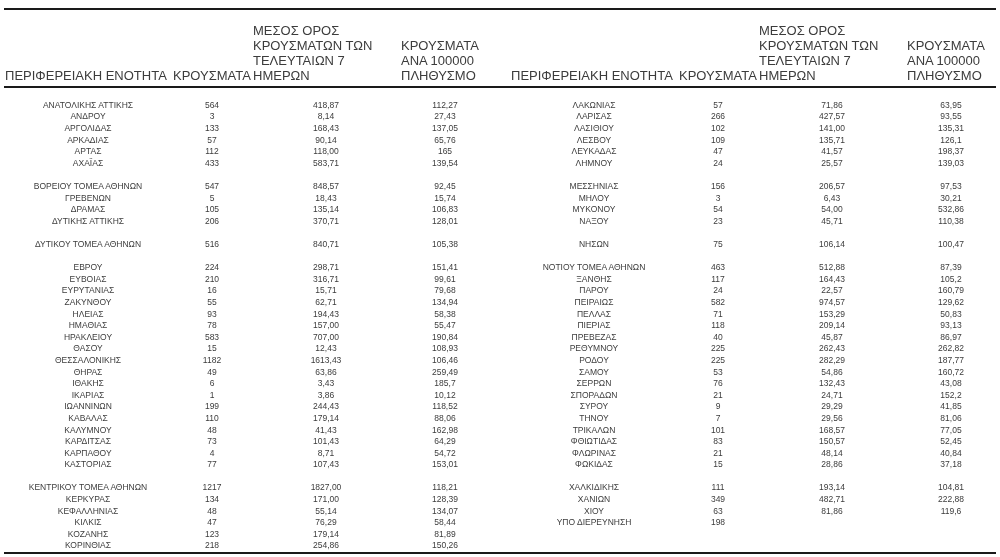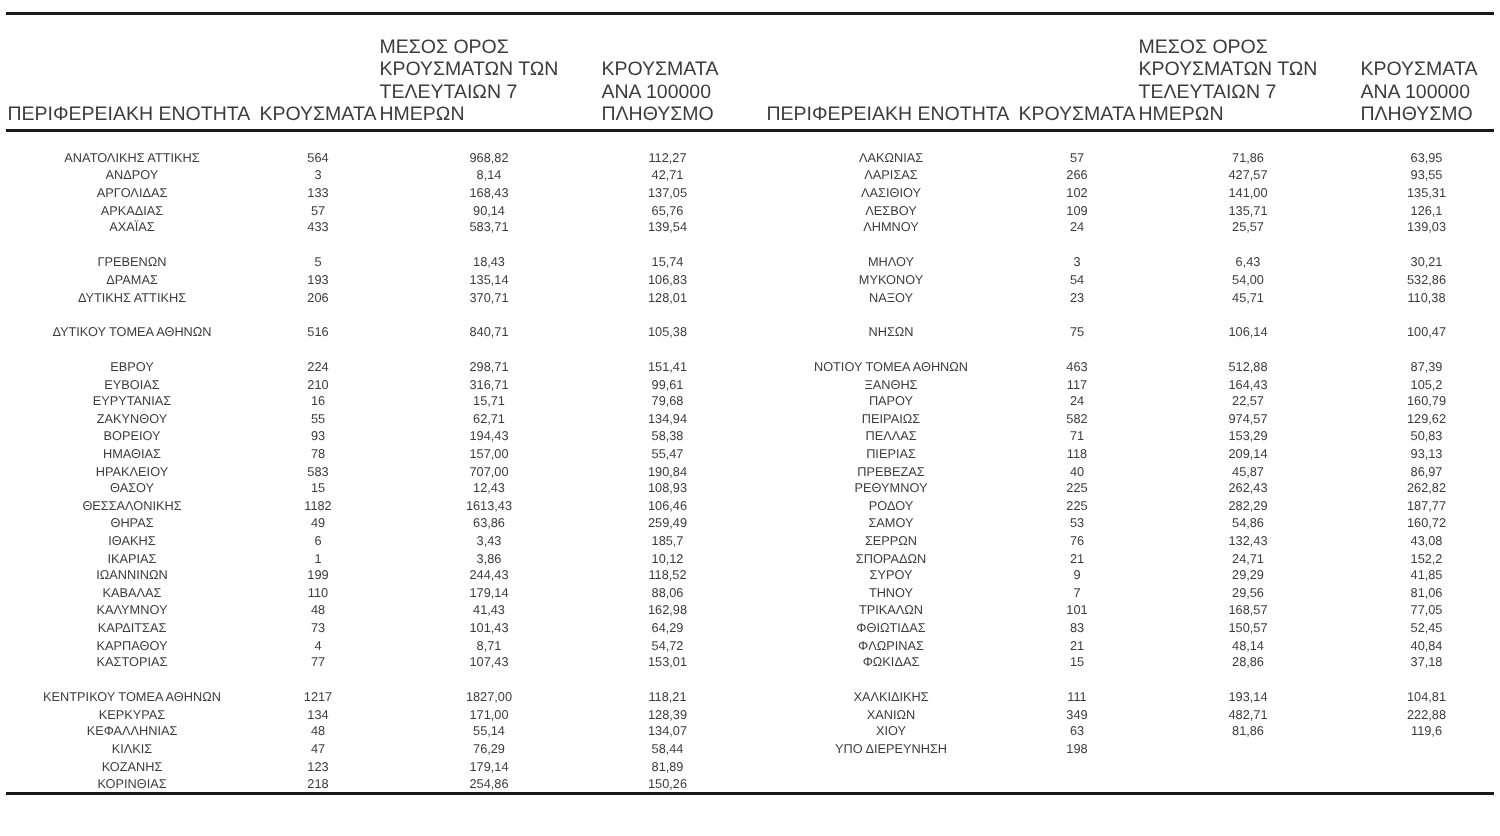--- a/index.html
+++ b/index.html
@@ -89,33 +89,33 @@
           <td></td>
           <td></td>
           <td></td>
           <td></td>
           <td></td>
           <td></td>
         </tr>
         <tr>
           <td>ΑΝΑΤΟΛΙΚΗΣ ΑΤΤΙΚΗΣ</td>
           <td>564</td>
-          <td>968,82</td>
+          <td>418,87</td>
           <td>112,27</td>
           <td></td>
           <td>ΛΑΚΩΝΙΑΣ</td>
           <td>57</td>
           <td>71,86</td>
           <td>63,95</td>
         </tr>
         <tr>
           <td>ΑΝΔΡΟΥ</td>
           <td>3</td>
           <td>8,14</td>
-          <td>42,71</td>
+          <td>27,43</td>
           <td></td>
           <td>ΛΑΡΙΣΑΣ</td>
           <td>266</td>
           <td>427,57</td>
           <td>93,55</td>
         </tr>
         <tr>
           <td>ΑΡΓΟΛΙΔΑΣ</td>
           <td>133</td>
           <td>168,43</td>
@@ -131,20 +131,31 @@
           <td>57</td>
           <td>90,14</td>
           <td>65,76</td>
           <td></td>
           <td>ΛΕΣΒΟΥ</td>
           <td>109</td>
           <td>135,71</td>
           <td>126,1</td>
         </tr>
         <tr>
+          <td>ΑΡΤΑΣ</td>
+          <td>112</td>
+          <td>118,00</td>
+          <td>165</td>
+          <td></td>
+          <td>ΛΕΥΚΑΔΑΣ</td>
+          <td>47</td>
+          <td>41,57</td>
+          <td>198,37</td>
+        </tr>
+        <tr>
           <td>ΑΧΑΪΑΣ</td>
           <td>433</td>
           <td>583,71</td>
           <td>139,54</td>
           <td></td>
           <td>ΛΗΜΝΟΥ</td>
           <td>24</td>
           <td>25,57</td>
           <td>139,03</td>
         </tr>
@@ -153,33 +164,44 @@
           <td></td>
           <td></td>
           <td></td>
           <td></td>
           <td></td>
           <td></td>
           <td></td>
           <td></td>
         </tr>
         <tr>
+          <td>ΒΟΡΕΙΟΥ ΤΟΜΕΑ ΑΘΗΝΩΝ</td>
+          <td>547</td>
+          <td>848,57</td>
+          <td>92,45</td>
+          <td></td>
+          <td>ΜΕΣΣΗΝΙΑΣ</td>
+          <td>156</td>
+          <td>206,57</td>
+          <td>97,53</td>
+        </tr>
+        <tr>
           <td>ΓΡΕΒΕΝΩΝ</td>
           <td>5</td>
           <td>18,43</td>
           <td>15,74</td>
           <td></td>
           <td>ΜΗΛΟΥ</td>
           <td>3</td>
           <td>6,43</td>
           <td>30,21</td>
         </tr>
         <tr>
           <td>ΔΡΑΜΑΣ</td>
-          <td>193</td>
+          <td>105</td>
           <td>135,14</td>
           <td>106,83</td>
           <td></td>
           <td>ΜΥΚΟΝΟΥ</td>
           <td>54</td>
           <td>54,00</td>
           <td>532,86</td>
         </tr>
         <tr>
           <td>ΔΥΤΙΚΗΣ ΑΤΤΙΚΗΣ</td>
@@ -263,21 +285,21 @@
           <td>55</td>
           <td>62,71</td>
           <td>134,94</td>
           <td></td>
           <td>ΠΕΙΡΑΙΩΣ</td>
           <td>582</td>
           <td>974,57</td>
           <td>129,62</td>
         </tr>
         <tr>
-          <td>ΒΟΡΕΙΟΥ</td>
+          <td>ΗΛΕΙΑΣ</td>
           <td>93</td>
           <td>194,43</td>
           <td>58,38</td>
           <td></td>
           <td>ΠΕΛΛΑΣ</td>
           <td>71</td>
           <td>153,29</td>
           <td>50,83</td>
         </tr>
         <tr>

